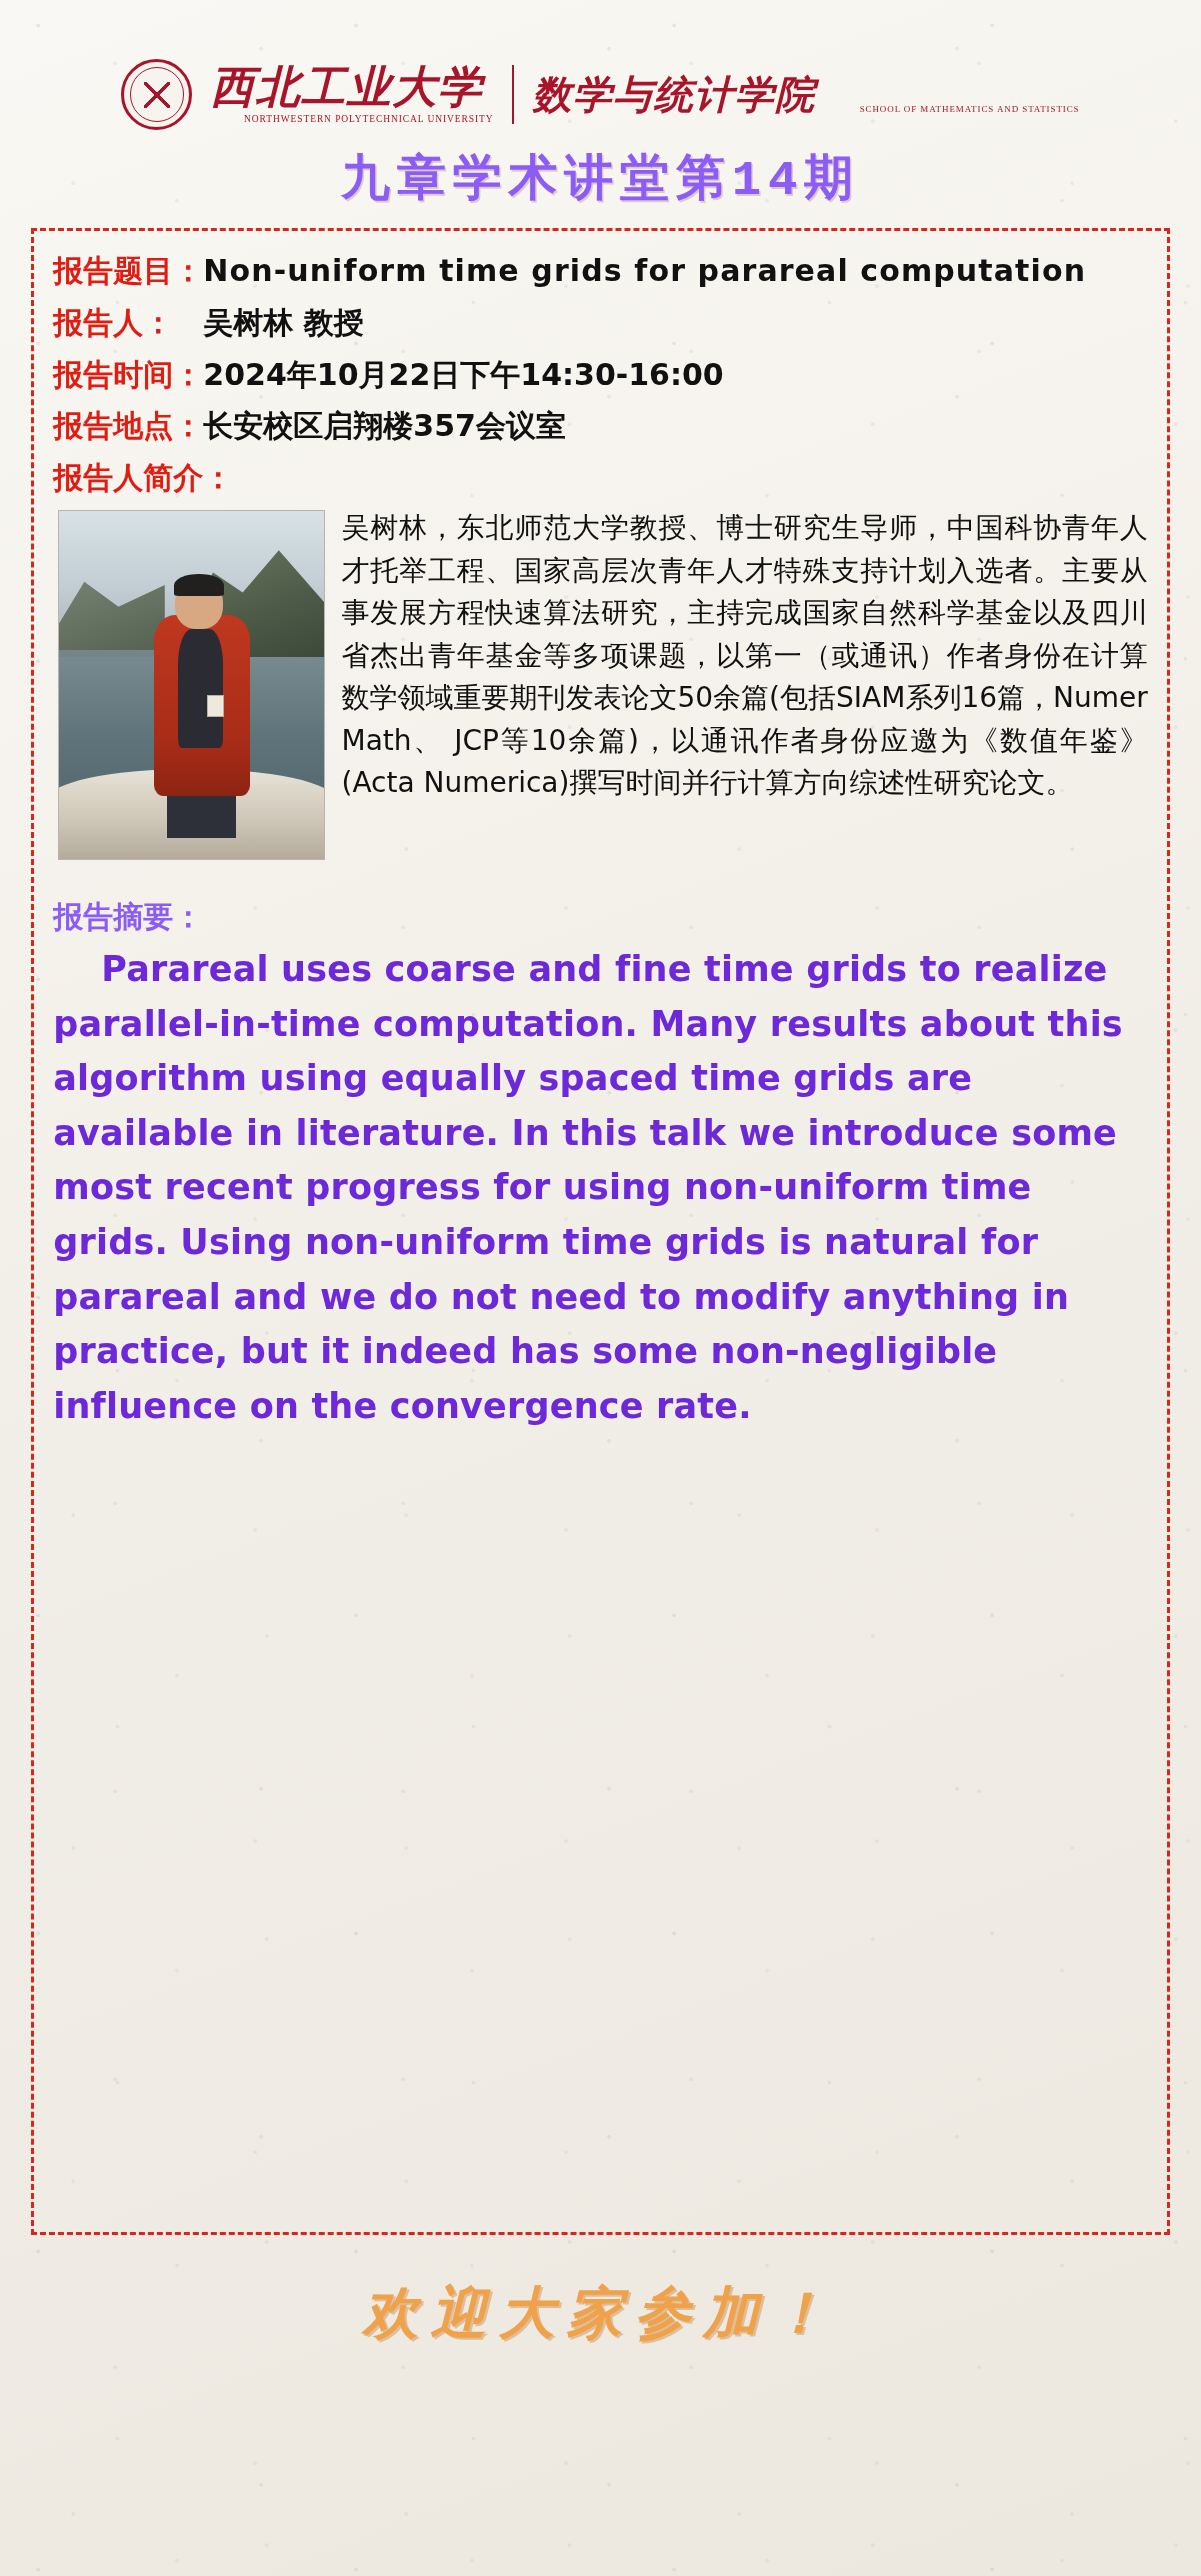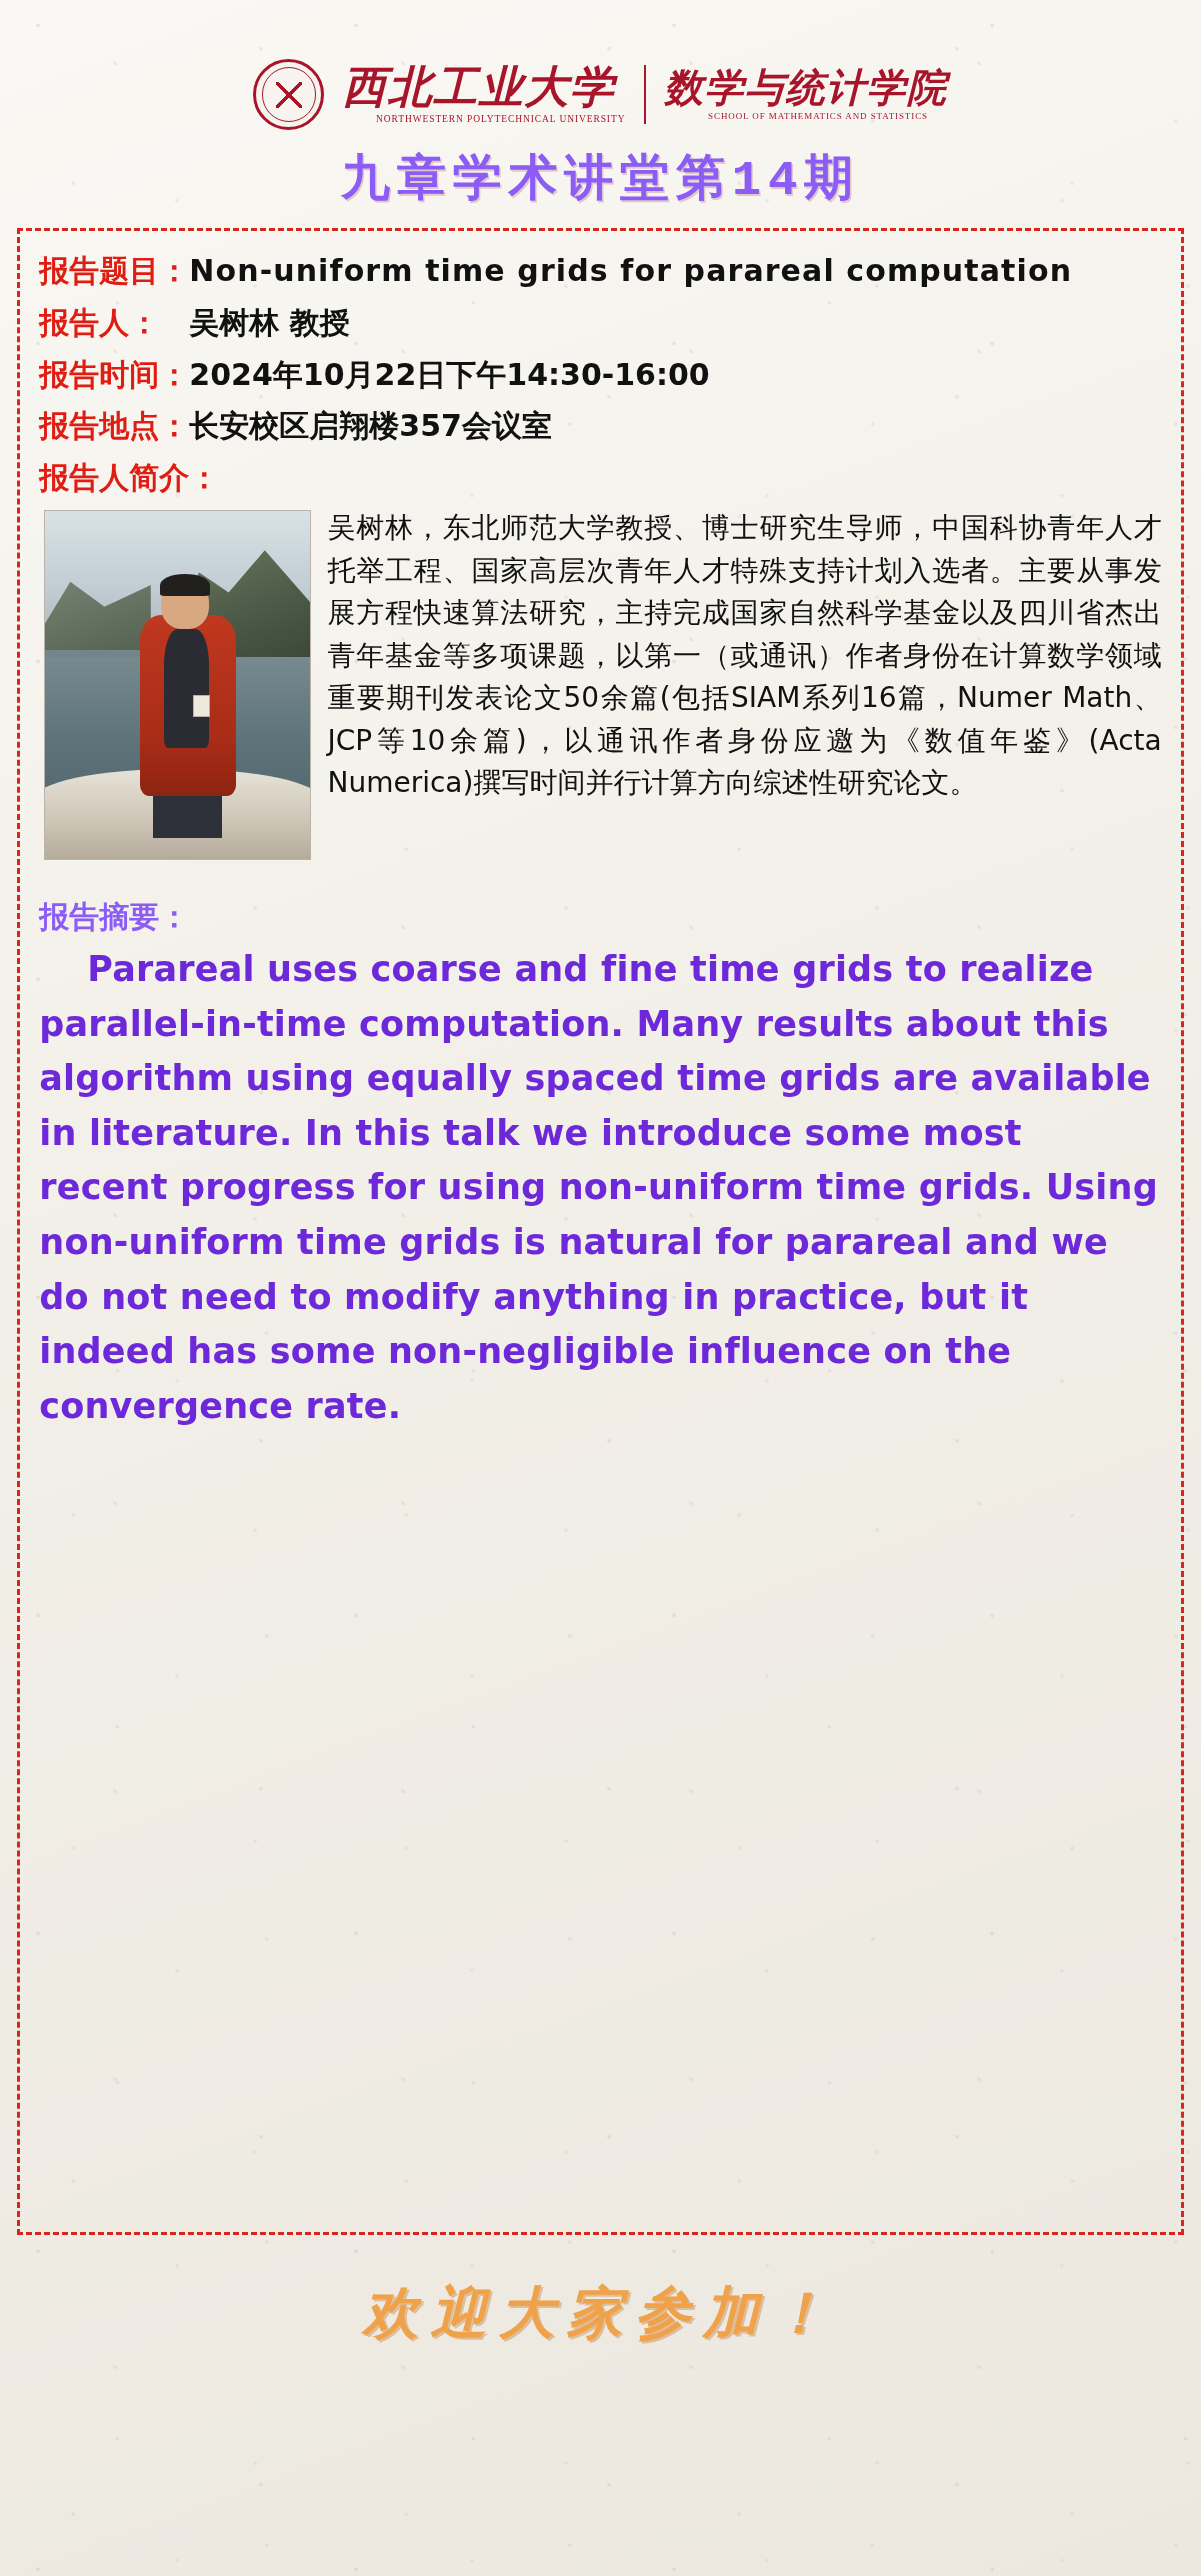--- a/index.html
+++ b/index.html
@@ -27,21 +27,21 @@
       radial-gradient(circle at 22% 55%, rgba(180,170,160,0.18) 0 1.5px, transparent 2.3px),
       radial-gradient(circle at 60% 68%, rgba(190,180,170,0.20) 0 1.5px, transparent 2.3px),
       radial-gradient(circle at 33% 85%, rgba(175,165,155,0.18) 0 1.5px, transparent 2.3px),
       radial-gradient(circle at 82% 92%, rgba(185,175,165,0.18) 0 1.5px, transparent 2.3px),
       linear-gradient(160deg, #faf8f4 0%, #f2efe8 45%, #ece8e0 100%);
     background-size: 318px 318px, 288px 288px, 348px 348px, 303px 303px, 333px 333px, 295px 295px, 356px 356px, 311px 311px, 100% 100%;
   }
   .content {
     position: relative;
     z-index: 2;
-    padding: 0 6px;
+    padding: 0 20px;
   }
 
   
   .logo-row {
     display: flex;
     align-items: center;
     justify-content: center;
     gap: 7.6px;
     padding-top: 59px;
     padding-bottom: 4.5px;
@@ -92,21 +92,21 @@
     font-family: "Liberation Serif", serif;
     margin-left: 44px;
   }
   .logo-left { display: flex; flex-direction: column; align-items: center; }
   .logo-divider {
     width: 2.3px;
     height: 59px;
     background: #a8152a;
     margin: 0 10.6px;
   }
-  .logo-right { display: flex; flex-direction: column; align-items: flex-start; }
+  .logo-right { display: flex; flex-direction: row; align-items: flex-end; }
   .logo-right .logo-cn { font-size: 39px; }
   .logo-right .logo-en { font-size: 9px; }
 
   
   .main-title {
     text-align: center;
     color: #8b5cf6;
     font-family: Liberation Mono, monospace;
     font-weight: bold;
     font-size: 49px;

